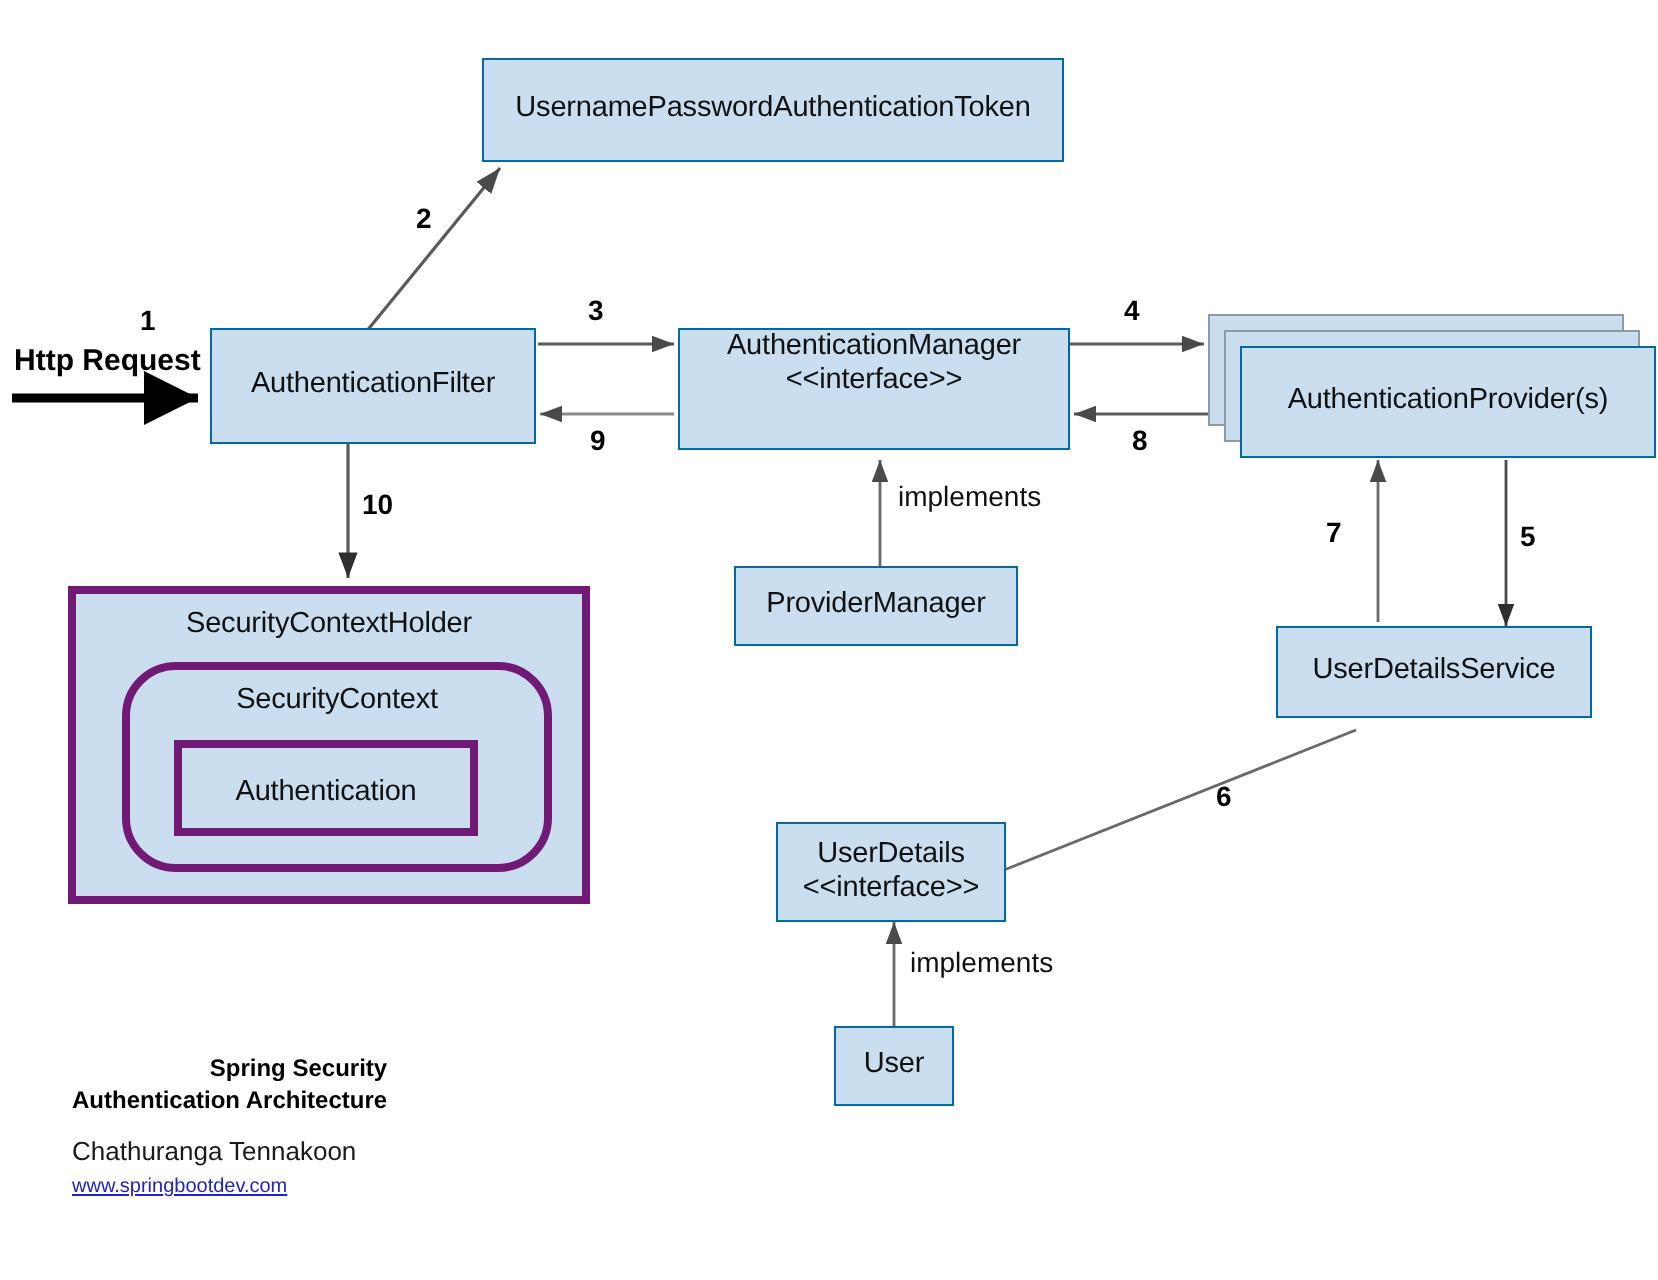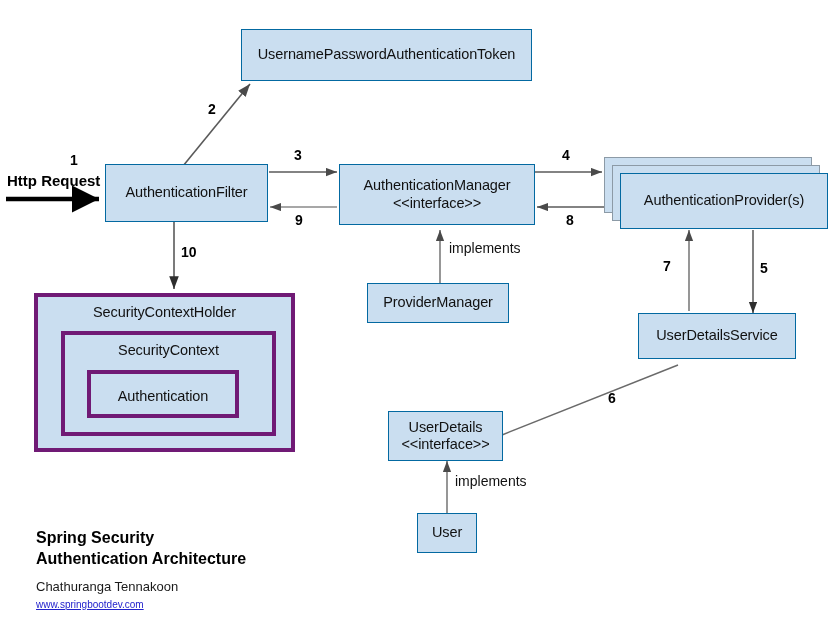--- a/index.html
+++ b/index.html
@@ -87,25 +87,26 @@
   .input-label {
     position: absolute;
     font-size: 15px;
     font-weight: bold;
     color: #000000;
     white-space: nowrap;
   }
 
   .footer { position: absolute; }
   .footer-title {
-    font-size: 16px;
+    font-size: 12px;
     font-weight: bold;
     line-height: 1.33;
     color: #000000;
     white-space: nowrap;
+    text-align: right;
   }
   .footer-author {
     margin-top: 9px;
     font-size: 13px;
     color: #1a1a1a;
     white-space: nowrap;
   }
   .footer-link {
     font-size: 10px;
     color: #2222cc;
@@ -182,21 +183,21 @@
   </svg>
 
   <div class="node" style="left:241px; top:29px; width:291px; height:52px;">
     <span class="txt">UsernamePasswordAuthenticationToken</span>
   </div>
 
   <div class="node" style="left:105px; top:164px; width:163px; height:58px;">
     <span class="txt">AuthenticationFilter</span>
   </div>
 
-  <div class="node" style="left:339px; top:164px; width:196px; height:61px; flex-direction:column; justify-content:center;">
+  <div class="node" style="left:339px; top:164px; width:196px; height:61px; flex-direction:column; justify-content:flex-start;">
     <span class="txt">AuthenticationManager</span>
     <span class="sub">&lt;&lt;interface&gt;&gt;</span>
   </div>
 
   <div class="stack-layer" style="left:604px; top:157px; width:208px; height:56px;"></div>
   <div class="stack-layer" style="left:612px; top:165px; width:208px; height:56px;"></div>
   <div class="node" style="left:620px; top:173px; width:208px; height:56px;">
     <span class="txt">AuthenticationProvider(s)</span>
   </div>
 
@@ -213,21 +214,21 @@
     <span class="sub">&lt;&lt;interface&gt;&gt;</span>
   </div>
 
   <div class="node" style="left:417px; top:513px; width:60px; height:40px;">
     <span class="txt">User</span>
   </div>
 
   <div class="container-node" style="left:34px; top:293px; width:261px; height:159px;">
     <span class="caption">SecurityContextHolder</span>
 
-    <div class="container-node" style="left:23px; top:34px; width:215px; height:105px;">
+    <div class="container-node" style="left:23px; top:34px; width:215px; height:105px;border-radius:27px;">
       <span class="caption">SecurityContext</span>
 
       <div class="container-node" style="left:22px; top:35px; width:152px; height:48px;padding-left:30px;">
         <span class="caption" style="top:14px;">Authentication</span>
       </div>
     </div>
   </div>
 
   <div class="input-label" style="left:7px; top:172px;">Http Request</div>
 

